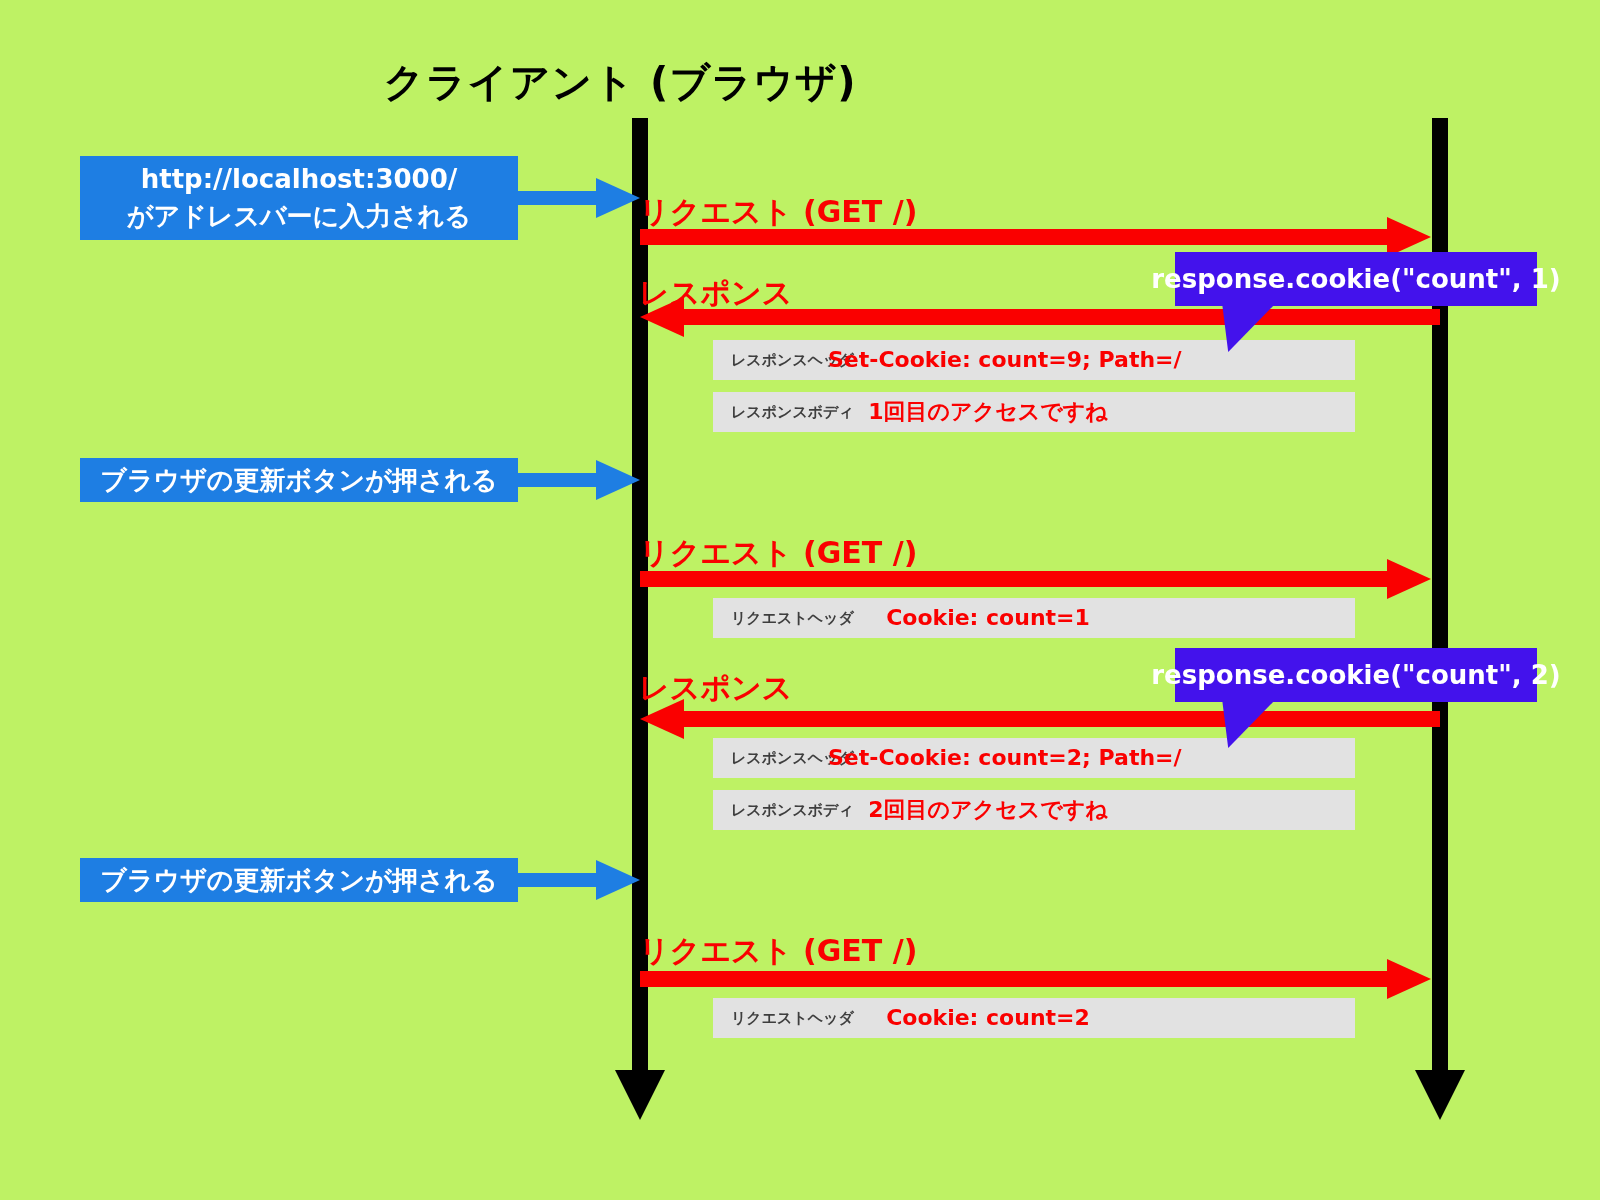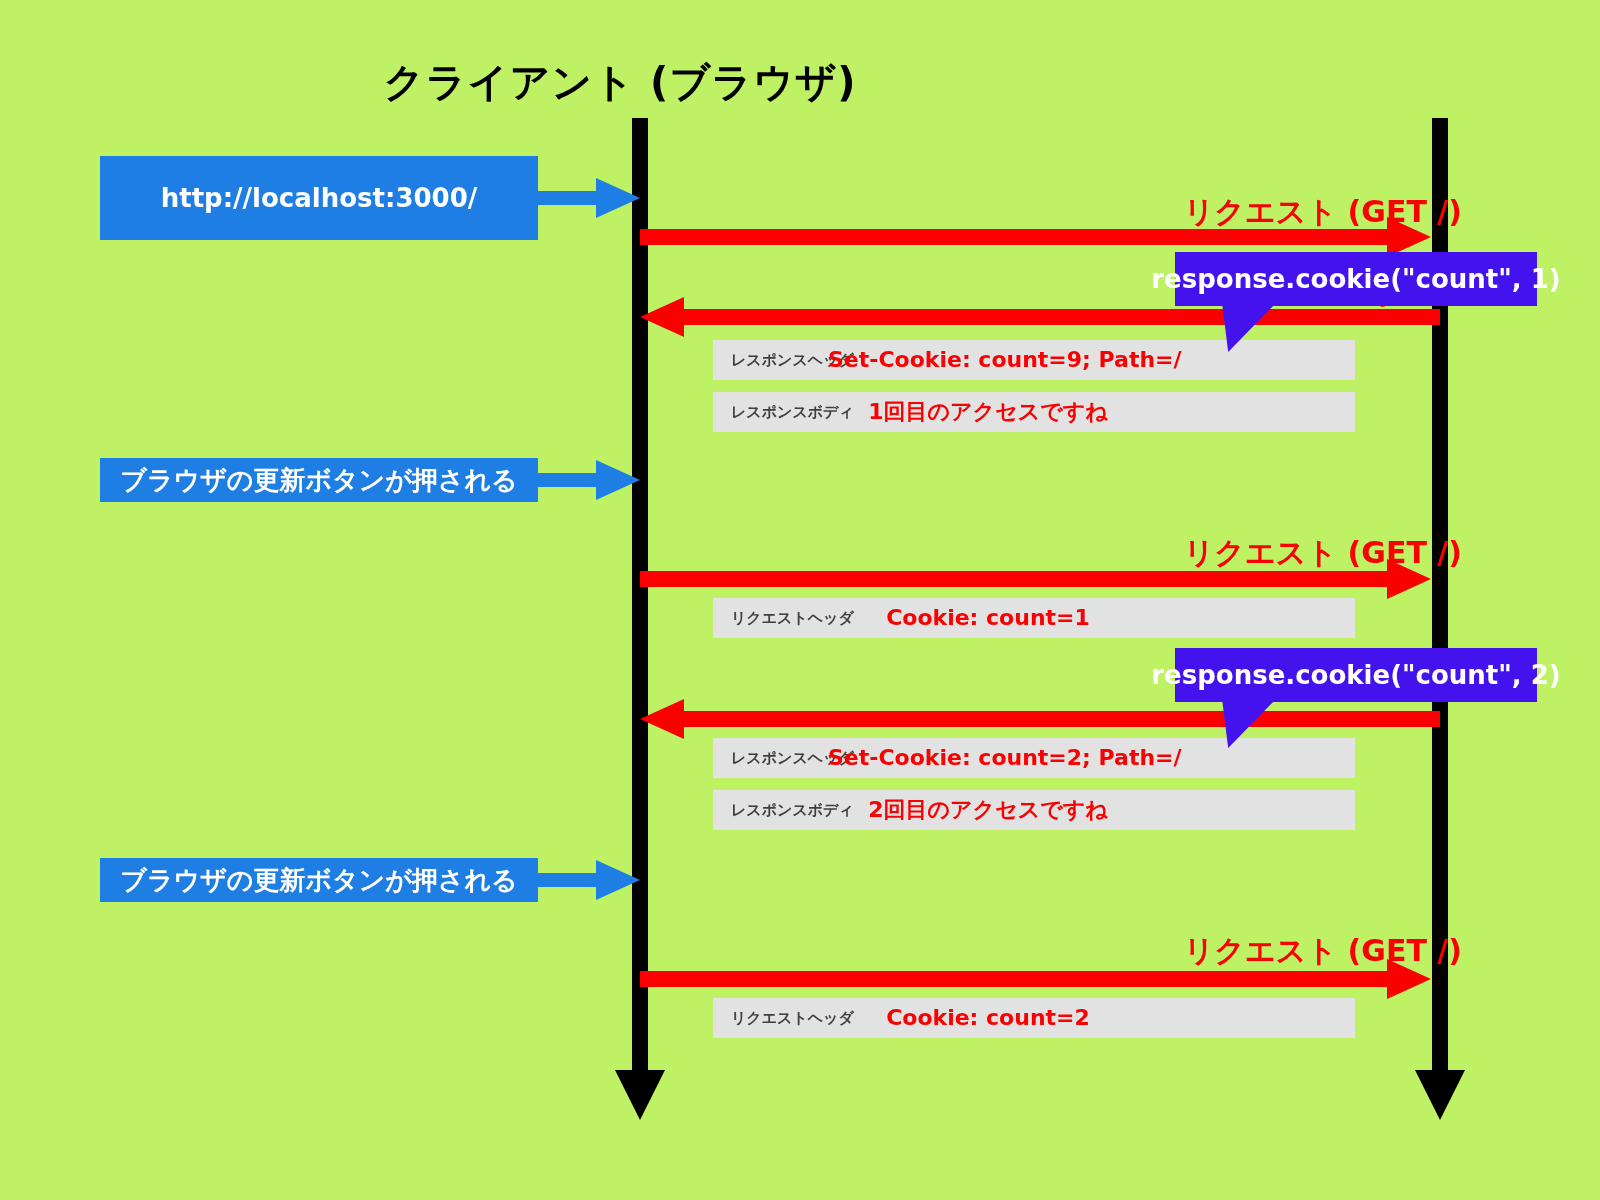--- a/index.html
+++ b/index.html
@@ -15,31 +15,31 @@
   }
   .lifeline{position:absolute;top:118px;width:16px;height:954px;background:var(--lifeline-black);z-index:1;}
   .lifeline-head{
     position:absolute;top:1070px;width:0;height:0;z-index:1;
     border-left:25px solid transparent;border-right:25px solid transparent;
     border-top:50px solid var(--lifeline-black);
   }
   .note{
     position:absolute;left:80px;width:438px;background:var(--note-blue);
     color:#fff;font-weight:bold;font-size:26px;text-align:center;
-    display:flex;flex-direction:column;justify-content:center;z-index:2;margin-left:20px;
+    display:flex;flex-direction:column;justify-content:center;z-index:2;
   }
   .note .ln{line-height:37px;white-space:nowrap;}
   .note-arrow-body{position:absolute;left:518px;width:80px;height:14px;background:var(--note-blue);z-index:2;}
   .note-arrow-head{
     position:absolute;left:596px;width:0;height:0;z-index:2;
     border-left:44px solid var(--note-blue);
     border-top:20px solid transparent;border-bottom:20px solid transparent;
   }
   .msg-label{
-    position:absolute;left:664px;width:798px;text-align:right;
+    position:absolute;left:639px;width:798px;text-align:left;
     font-size:30px;font-weight:bold;color:var(--arrow-red);white-space:nowrap;z-index:4;
   }
   .msg-body{position:absolute;height:16px;background:var(--arrow-red);z-index:4;}
   .msg-body.to-server{left:640px;width:747px;}
   .msg-body.to-client{left:684px;width:756px;}
   .msg-head{position:absolute;width:0;height:0;z-index:4;
     border-top:20px solid transparent;border-bottom:20px solid transparent;}
   .msg-head.to-server{left:1387px;border-left:44px solid var(--arrow-red);}
   .msg-head.to-client{left:640px;border-right:44px solid var(--arrow-red);}
   .callout{
@@ -72,20 +72,21 @@
 
   <div class="participant-title" style="left:270px;width:700px;">クライアント (ブラウザ)</div>
 
   <div class="lifeline" style="left:632px;"></div>
   <div class="lifeline-head" style="left:615px;"></div>
   <div class="lifeline" style="left:1432px;"></div>
   <div class="lifeline-head" style="left:1415px;"></div>
 
   <div class="note" style="top:156px;height:84px;">
     <div class="ln">http://localhost:3000/</div>
+    <div class="ln">がアドレスバーに入力される</div>
   </div>
   <div class="note-arrow-body" style="top:191px;"></div>
   <div class="note-arrow-head" style="top:178px;"></div>
 
   <div class="msg-label" style="top:192px;">リクエスト (GET /)</div>
   <div class="msg-body to-server" style="top:229px;"></div>
   <div class="msg-head to-server" style="top:217px;"></div>
 
   <div class="callout" style="top:252px;">
     <span>response.cookie("count", 1)</span>

